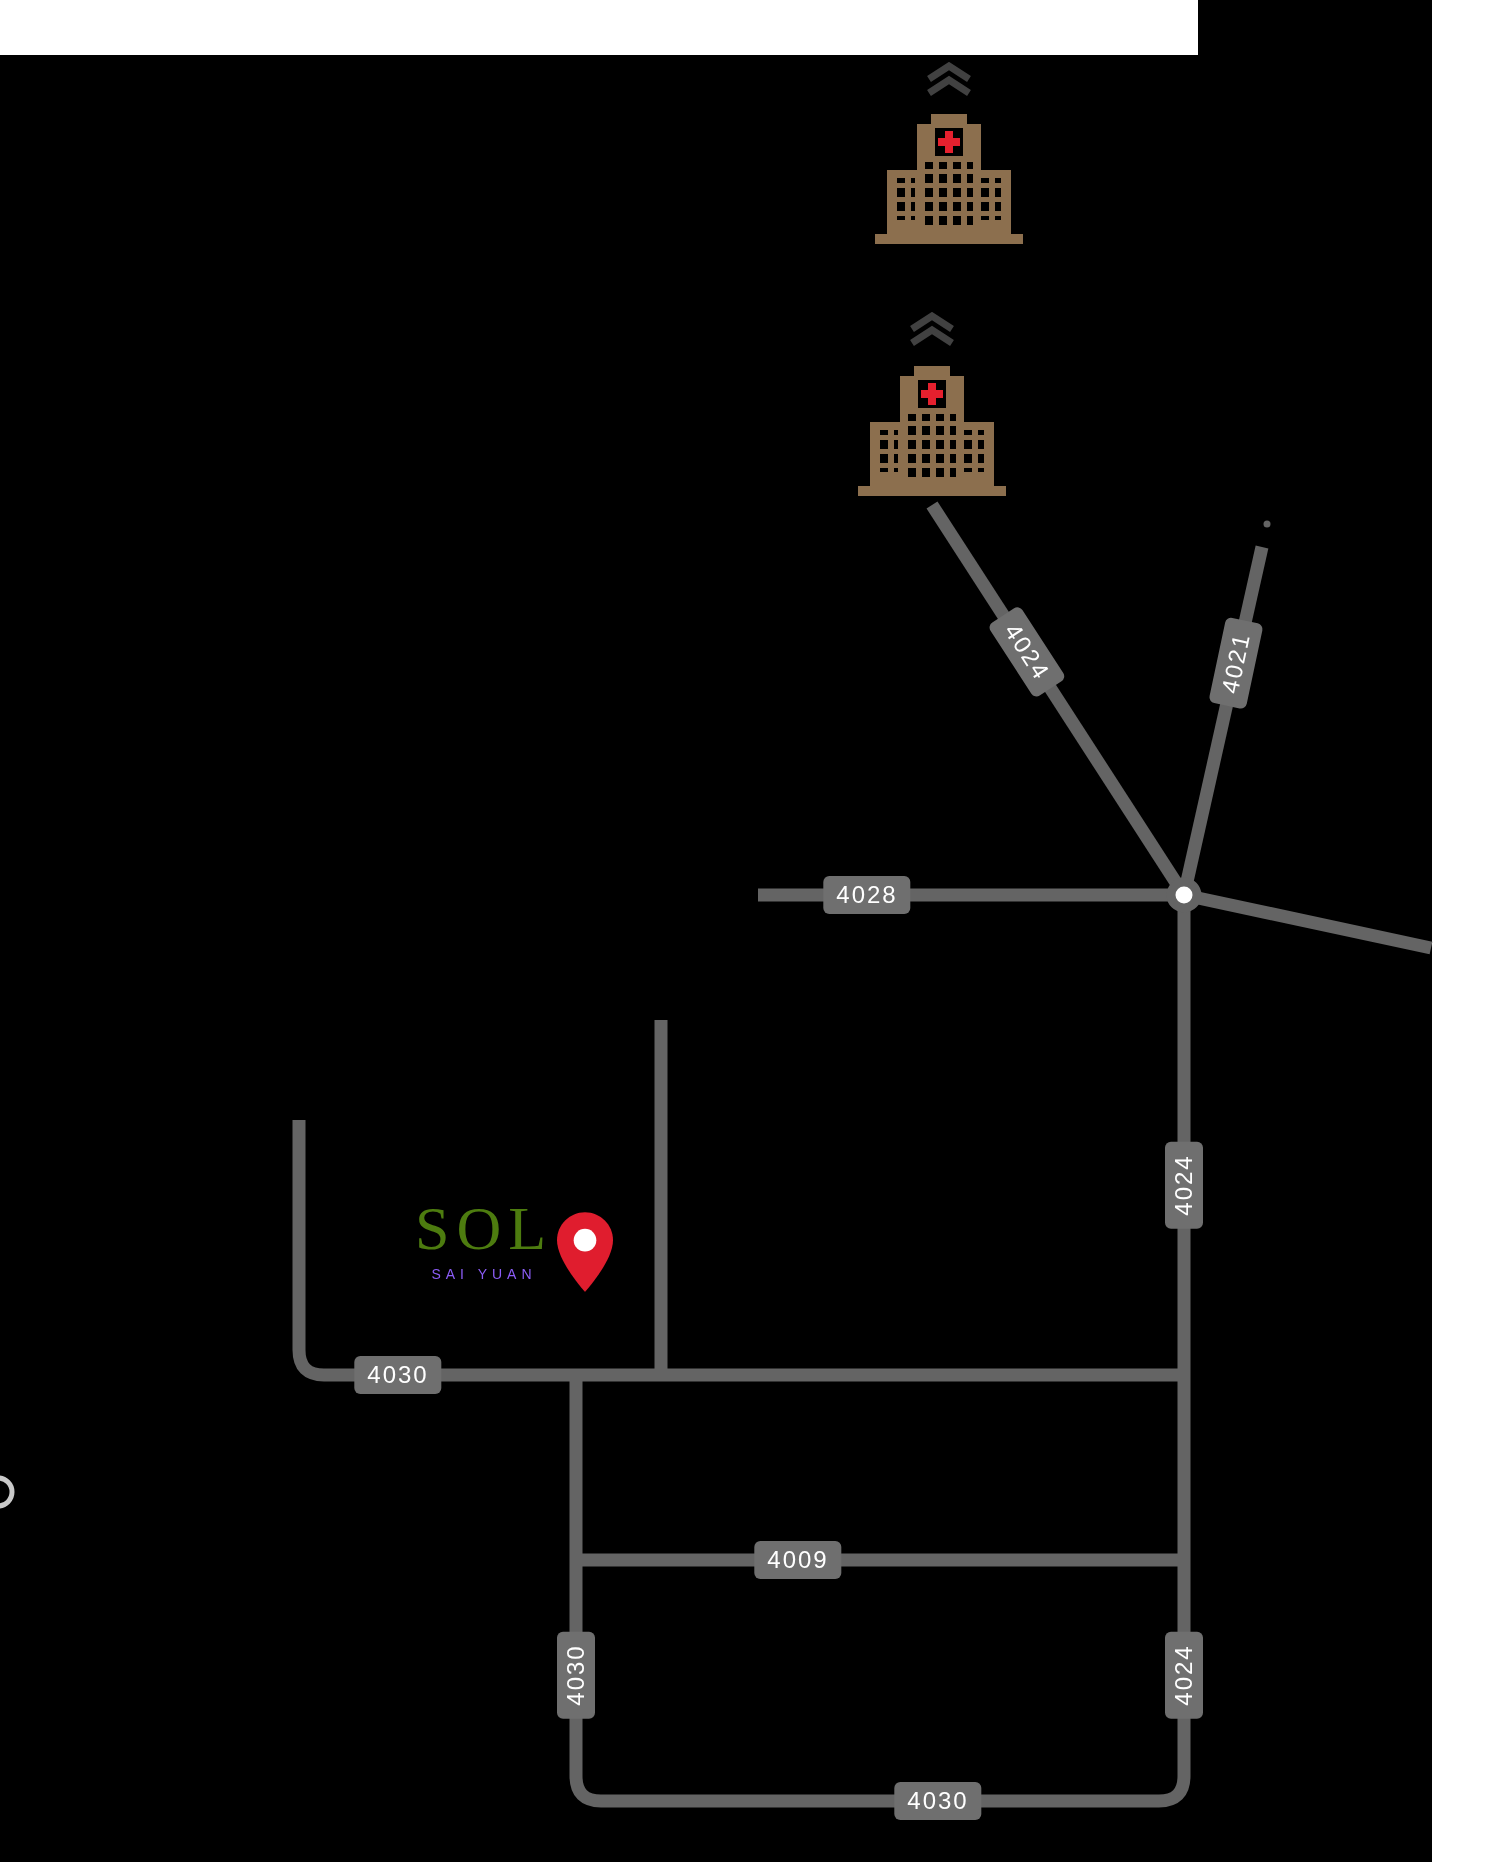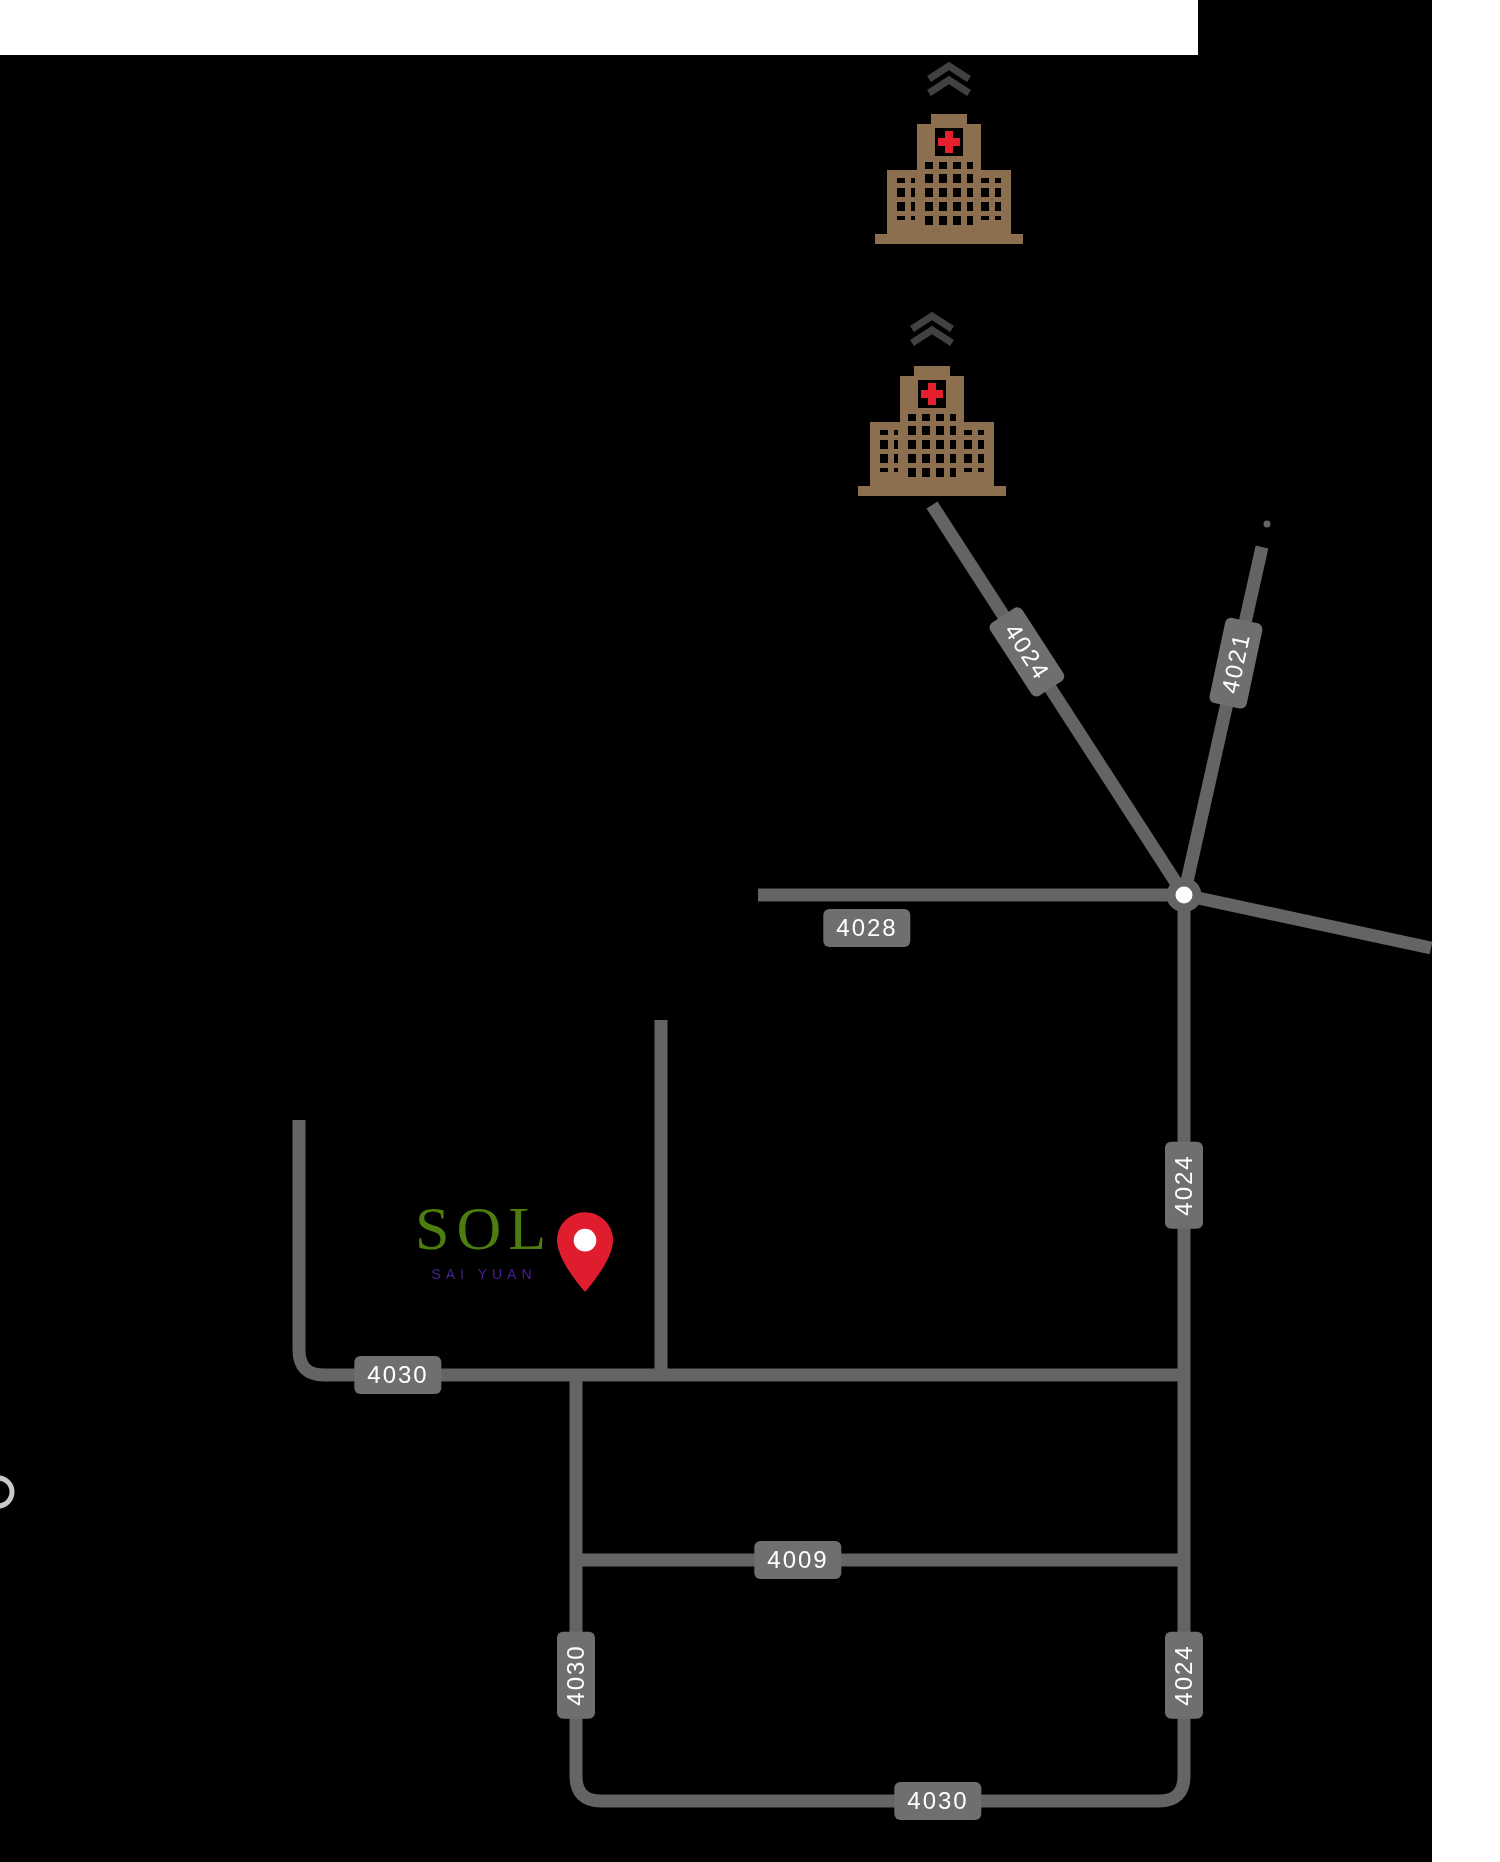--- a/index.html
+++ b/index.html
@@ -15,34 +15,34 @@
   #chevron-upper{left:923px;top:62px;}
   #hospital-upper{left:869px;top:104px;}
   #chevron-lower{left:906px;top:312px;}
   #hospital-lower{left:852px;top:356px;}
 
   .badge{position:absolute;z-index:3;background:#6f6f6f;color:#ffffff;font-size:24px;
          letter-spacing:2px;padding:5px 13px;border-radius:6px;white-space:nowrap;
          font-family:"Liberation Sans",sans-serif;}
   #lbl-diag-4024{left:1027px;top:652px;transform:translate(-50%,-50%) rotate(57deg);}
   #lbl-diag-4021{left:1236px;top:663px;transform:translate(-50%,-50%) rotate(-78deg);}
-  #lbl-4028{left:867px;top:895px;transform:translate(-50%,-50%);margin-top:33px;}
+  #lbl-4028{left:867px;top:895px;transform:translate(-50%,-50%);}
   #lbl-v4024-up{left:1184px;top:1185px;transform:translate(-50%,-50%) rotate(-90deg);}
   #lbl-4030-h{left:398px;top:1375px;transform:translate(-50%,-50%);}
   #lbl-4009{left:798px;top:1560px;transform:translate(-50%,-50%);}
   #lbl-v4030{left:576px;top:1675px;transform:translate(-50%,-50%) rotate(-90deg);}
   #lbl-v4024-low{left:1184px;top:1675px;transform:translate(-50%,-50%) rotate(-90deg);}
   #lbl-4030-b{left:938px;top:1801px;transform:translate(-50%,-50%);}
 
   #logo-title{position:absolute;z-index:3;left:484px;top:1228px;transform:translate(-50%,-50%);
               font-family:"Liberation Serif",serif;font-size:62px;letter-spacing:7px;
               color:#4d7c0f;}
   #logo-sub{position:absolute;z-index:3;left:484px;top:1274px;transform:translate(-50%,-50%);
             font-family:"Liberation Sans",sans-serif;font-size:14px;letter-spacing:5px;
-            color:#4c1d95;}
+            color:#8b5cf6;}
   #pin{position:absolute;z-index:4;left:557px;top:1212px;}
 </style>
 </head>
 <body>
 
 <div class="canvas">
 
   <div class="bg-black" id="bg-main"></div>
   <div class="bg-black" id="bg-top"></div>
 

